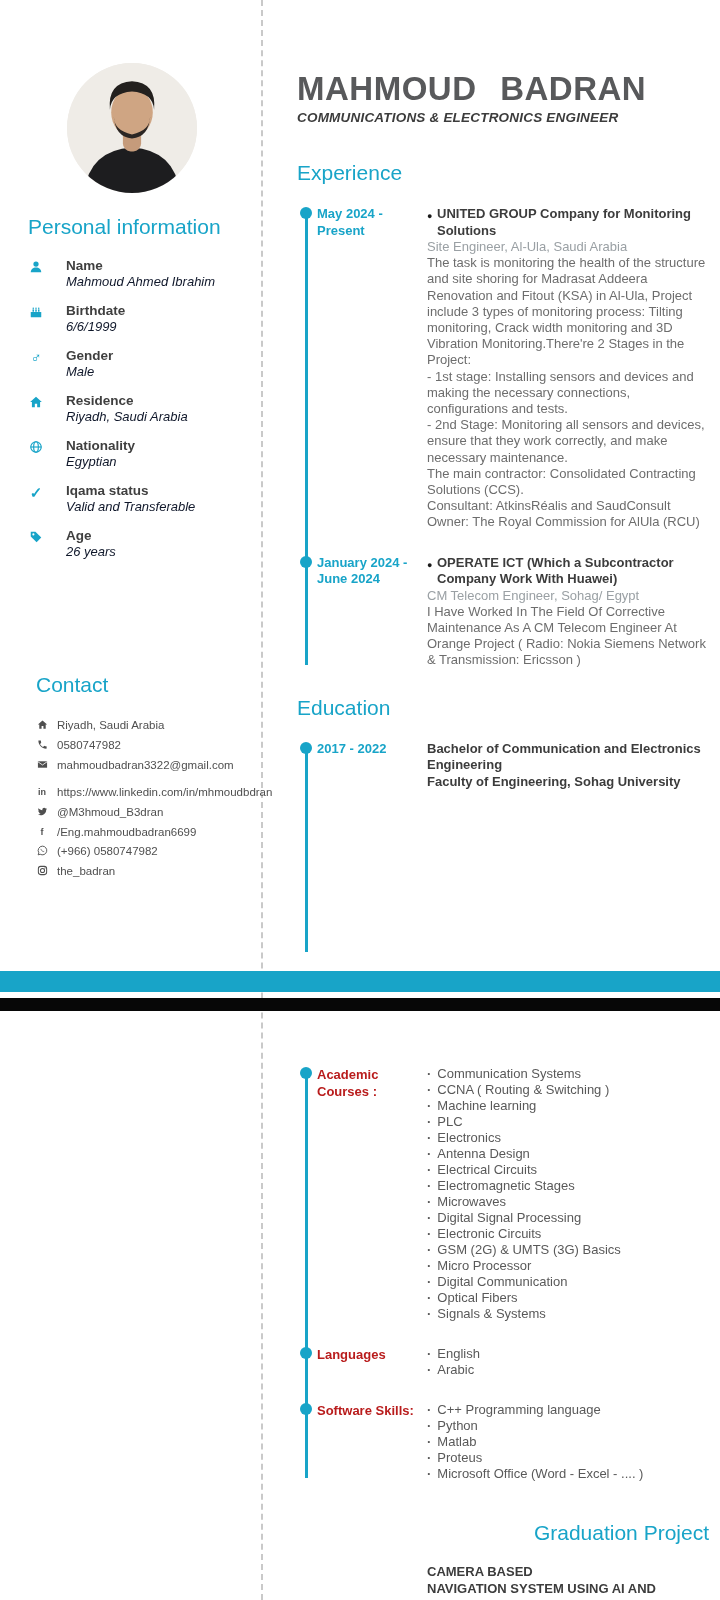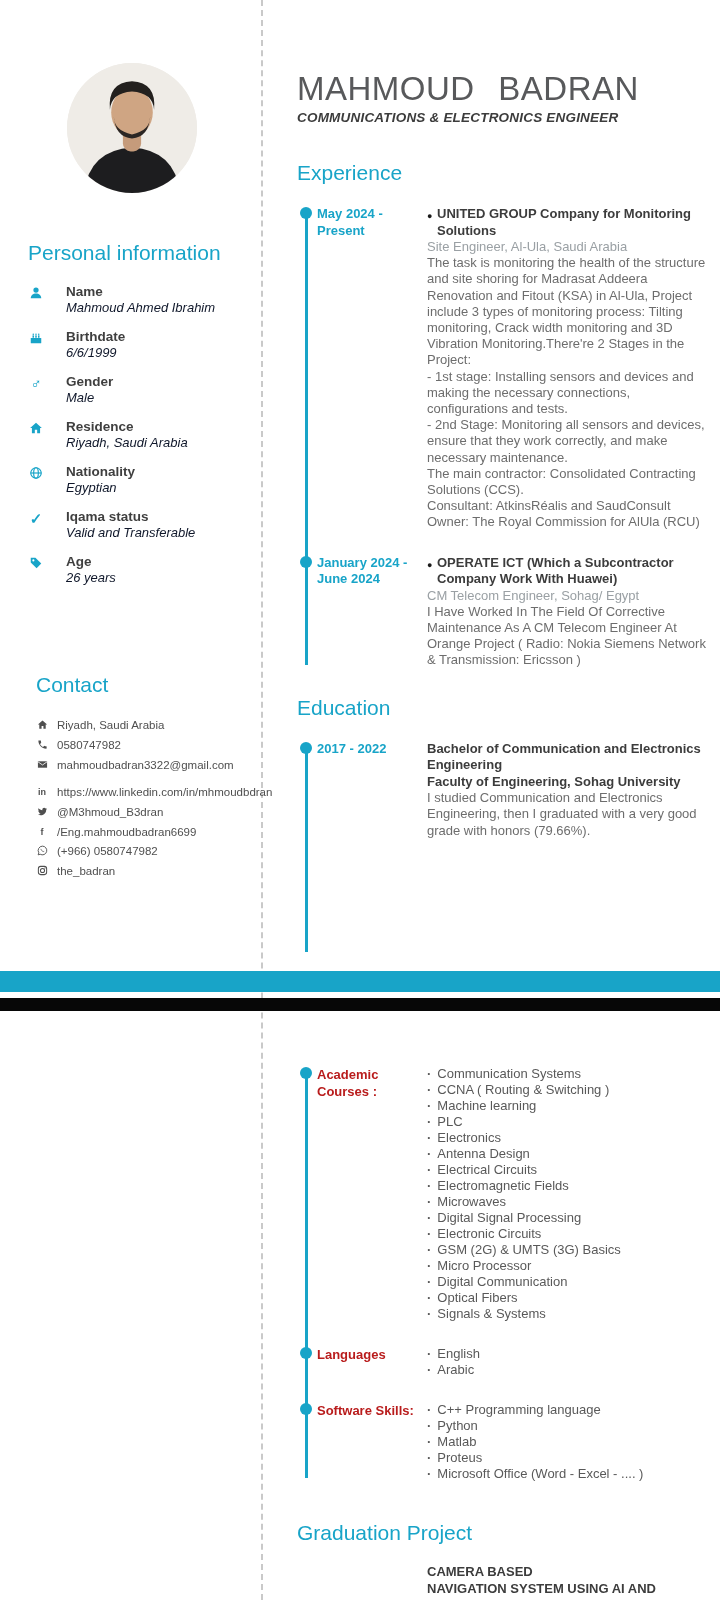--- a/index.html
+++ b/index.html
@@ -18,27 +18,27 @@
   .bar-teal { position:absolute; left:0; top:971px; width:720px; height:21px; background:#18a4c8; z-index:3; }
   .bar-black { position:absolute; left:0; top:998px; width:720px; height:13px; background:#070707; z-index:3; }
 
   .photo {
     position:absolute; left:67px; top:63px; width:130px; height:130px;
     border-radius:50%; overflow:hidden; z-index:1; background:#efece7;
   }
   .photo svg { display:block; width:100%; height:100%; }
 
   .header { position:absolute; left:297px; top:70px; z-index:1; }
-  .name { font-size:33px; font-weight:normal; color:#58595b; letter-spacing:0.5px; word-spacing:14px; line-height:38px; }
+  .name { font-size:33px; font-weight:bold; color:#58595b; letter-spacing:0.5px; word-spacing:14px; line-height:38px; }
   .role { font-size:13.5px; font-style:italic; font-weight:bold; color:#3c3c3c; letter-spacing:0.2px; margin-top:2px; }
 
   h2.sec { font-size:21px; font-weight:normal; color:#18a4c8; line-height:26px; }
 
   
-  .sidebar-personal { position:absolute; left:28px; top:240px; width:234px; z-index:1; }
+  .sidebar-personal { position:absolute; left:28px; top:214px; width:234px; z-index:1; }
   .p-items { margin-top:18px; }
   .p-item { display:flex; gap:22px; margin-bottom:13px; }
   .p-icon { width:16px; flex:none; padding-top:2px; color:#18a4c8; text-align:center; font-size:15px; line-height:15px; }
   .p-icon svg { width:14px; height:14px; display:inline-block; }
   .p-label { font-size:13.5px; font-weight:bold; color:#3f3f3f; line-height:16px; }
   .p-value { font-size:13px; color:#0f172a; line-height:16px;font-style:italic; }
 
   .sidebar-contact { position:absolute; left:36px; top:672px; width:240px; z-index:1; }
   .c-items { margin-top:20px; }
   .c-item { display:flex; gap:9px; margin-bottom:5px; font-size:11.5px; color:#4f4f4f; line-height:14.5px; align-items:flex-start; }
@@ -67,21 +67,21 @@
   .e-title.bullet::before { content:"\25CF"; position:absolute; left:0; top:2px; font-size:9px; color:#1a1a1a; }
   .e-sub { color:#9aa0a4; }
   .e-desc { white-space:pre-line; }
 
   .sec-edu { margin-top:26px; }
 
   .skill-label { width:100px; flex:none; font-size:13px; font-weight:bold; color:#b91c1c; line-height:17px; }
   .skill-list { flex:1; list-style:none; font-size:13px; color:#595959; line-height:16px; }
   .skill-list li::before { content:"\00B7"; font-weight:bold; margin-right:6px; }
 
-  .grad-heading { margin-top:38px; }
+  .grad-heading { margin-top:38px;text-align:right; }
   .grad-title { margin:18px 0 0 130px; font-size:13px; font-weight:bold; color:#3c3c3c; line-height:16.5px; white-space:pre-line; }
 </style>
 </head>
 <body>
 
 <div class="divider"></div>
 <div class="bar-teal"></div>
 <div class="bar-black"></div>
 
 <div class="photo">
@@ -282,21 +282,20 @@
 
   <h2 class="sec sec-edu">Education</h2>
 
   <div class="tl edu">
     <div class="entry">
       <span class="dot"></span>
       <div class="e-date">2017 - 2022</div>
       <div class="e-body">
         <div class="e-title">Bachelor of Communication and Electronics Engineering
 Faculty of Engineering, Sohag University</div>
-        <div class="e-desc">I studied Communication and Electronics Engineering, then I graduated with a very good grade with honors (79.66%).</div>
       </div>
     </div>
   </div>
 </section>
 
 <section class="main2">
 
   <div class="tl skills">
 
     <div class="entry">
@@ -304,21 +303,21 @@
       <div class="skill-label">Academic Courses :</div>
       <ul class="skill-list">
 
       <li>Communication Systems</li>
           <li>CCNA ( Routing &amp; Switching )</li>
           <li>Machine learning</li>
           <li>PLC</li>
           <li>Electronics</li>
           <li>Antenna Design</li>
           <li>Electrical Circuits</li>
-          <li>Electromagnetic Fields</li>
+          <li>Electromagnetic Stages</li>
           <li>Microwaves</li>
           <li>Digital Signal Processing</li>
           <li>Electronic Circuits</li>
           <li>GSM (2G) &amp; UMTS (3G) Basics</li>
           <li>Micro Processor</li>
           <li>Digital Communication</li>
           <li>Optical Fibers</li>
           <li>Signals &amp; Systems</li>
         </ul>
     </div>

